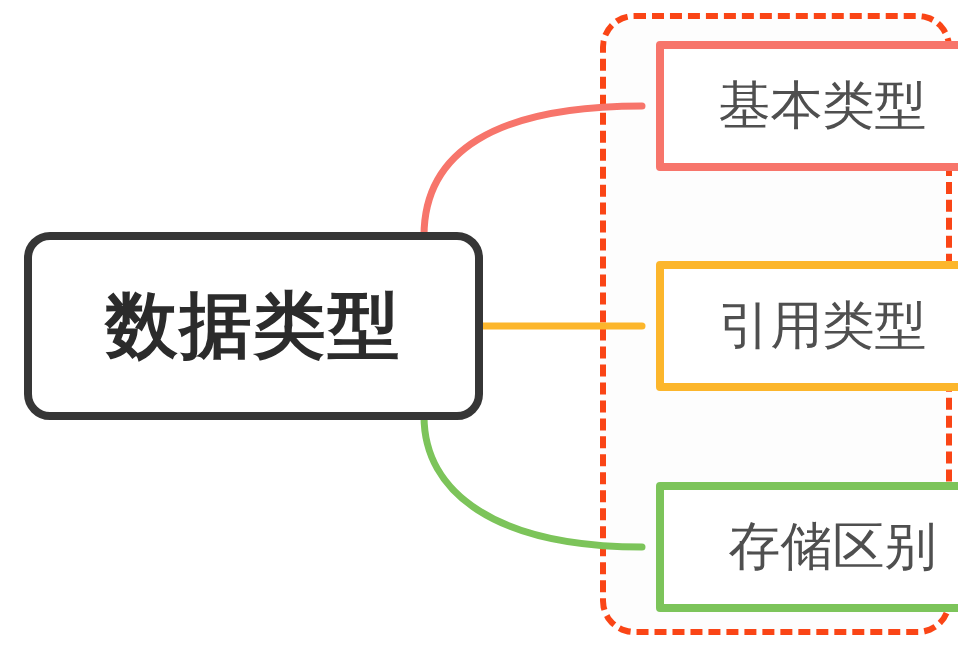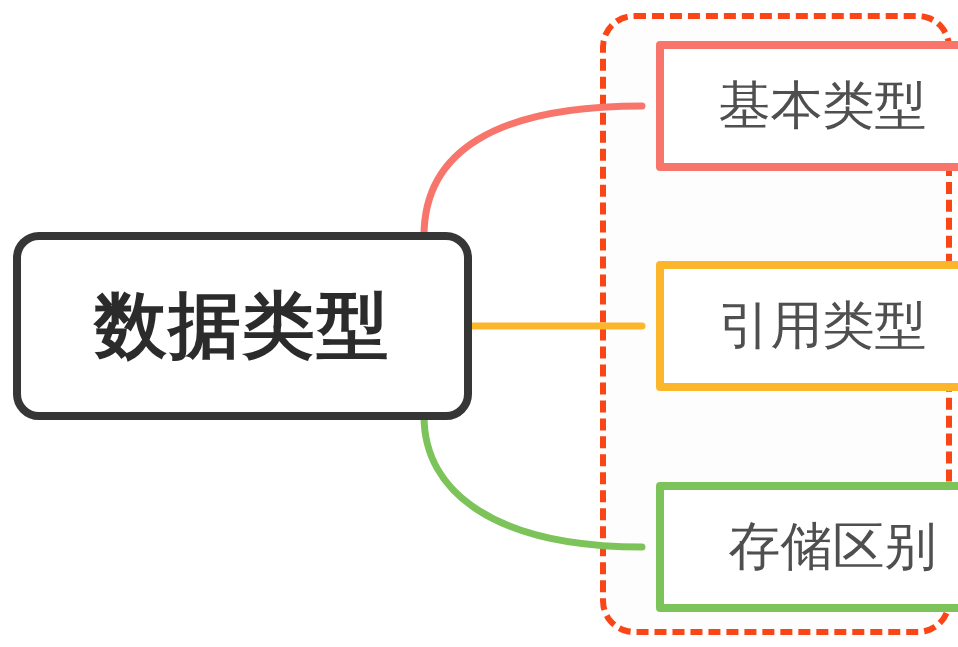--- a/index.html
+++ b/index.html
@@ -81,21 +81,21 @@
 <div class="canvas">
 
   <div class="group-frame" style="border-color: rgb(250, 69, 22); background-color: rgb(253, 253, 253);"></div>
 
   <svg class="connectors" viewBox="0 0 958 647" xmlns="http://www.w3.org/2000/svg">
     <path d="M 424 236 C 424 152, 495 106, 642 106" style="stroke: rgb(247, 117, 107);"></path>
     <path d="M 466 326 L 642 326" style="stroke: rgb(252, 182, 44);"></path>
     <path d="M 424 416 C 424 492, 495 547, 642 547" style="stroke: rgb(124, 196, 90);"></path>
   </svg>
 
-  <div class="node root-node" style="border-color: rgb(54, 54, 54);">
+  <div class="node root-node" style="border-color: rgb(54, 54, 54); margin-left: 11px;">
     <span>数据类型</span>
   </div>
 
   <div class="node child-node n0" style="border-color: rgb(247, 117, 107);">
     <span>基本类型</span>
   </div>
 
   <div class="node child-node n1" style="border-color: rgb(252, 182, 44); text-align: right;">
     <span>引用类型</span>
   </div>

